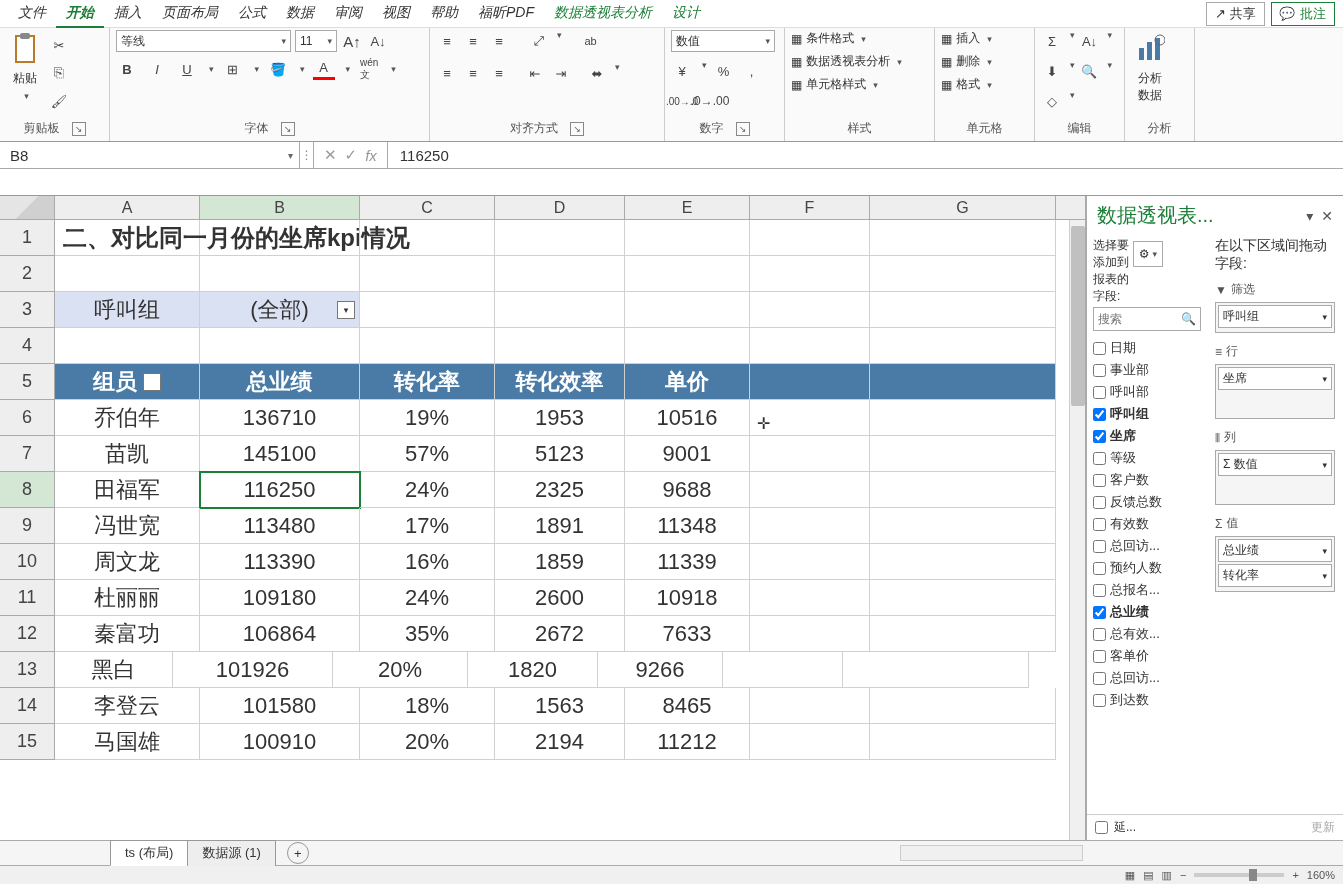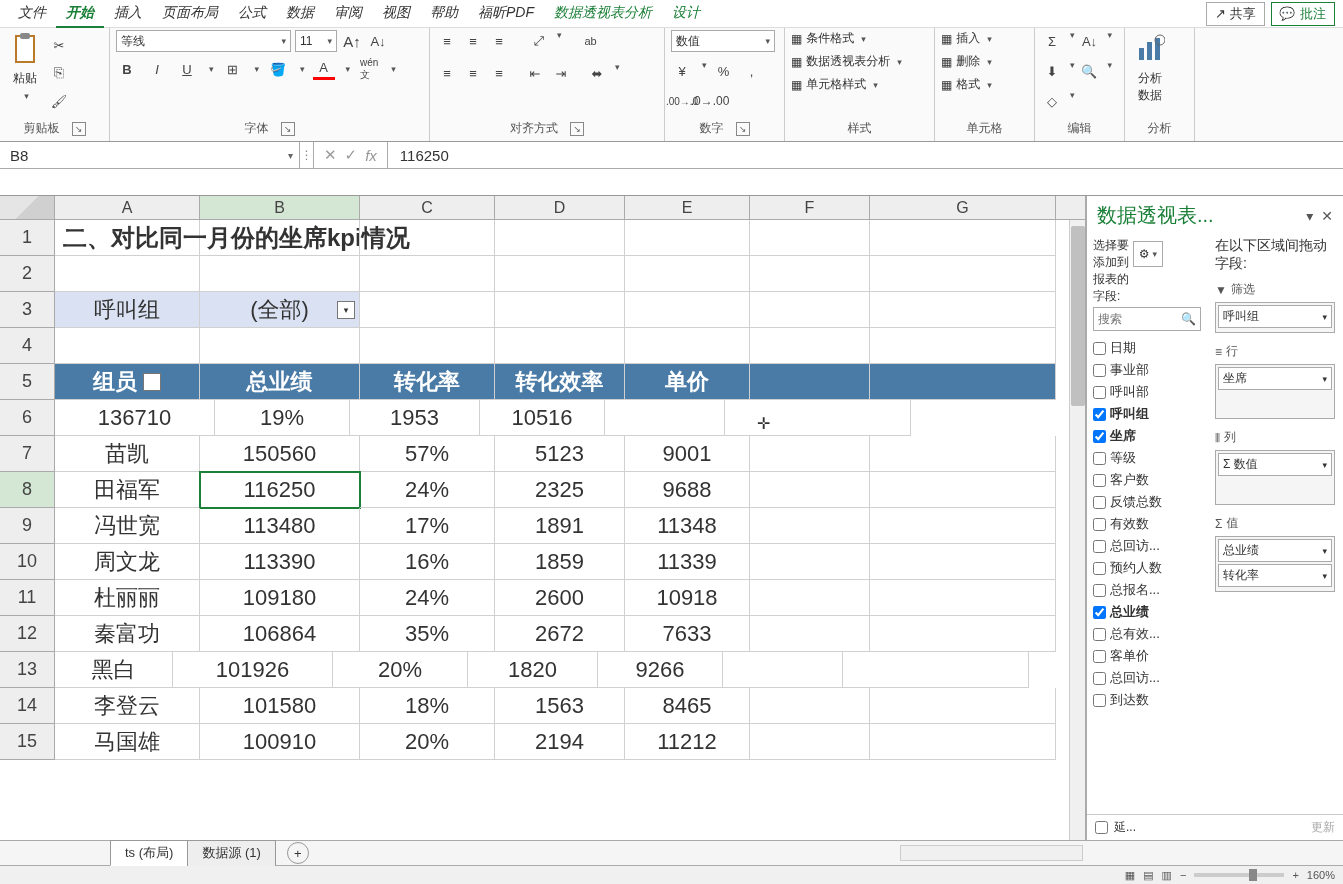--- a/index.html
+++ b/index.html
@@ -397,31 +397,32 @@
           <div class="cell col-w" style="width: 145px;">组员 <span class="filt-dd" style="position:static;display:inline-flex;margin-left:6px">↓</span></div>
           <div class="cell col-w" style="width: 160px;">总业绩</div>
           <div class="cell col-w" style="width: 135px;">转化率</div>
           <div class="cell col-w" style="width: 130px;">转化效率</div>
           <div class="cell col-w" style="width: 125px;">单价</div>
           <div class="cell col-w" style="width: 120px;"></div>
           <div class="cell col-w" style="width: 186px;"></div>
         </div>
         <div class="row ">
           <div class="rh">6</div>
+          <div class="cell col-w" style="width: 145px;">乔伯年</div>
           <div class="cell col-w" style="width: 160px;">136710</div>
           <div class="cell col-w" style="width: 135px;">19%</div>
           <div class="cell col-w" style="width: 130px;">1953</div>
           <div class="cell col-w" style="width: 125px;">10516</div>
           <div class="cell col-w" style="width: 120px;"></div>
           <div class="cell col-w" style="width: 186px;"></div>
         </div>
         <div class="row ">
           <div class="rh">7</div>
           <div class="cell col-w" style="width: 145px;">苗凯</div>
-          <div class="cell col-w" style="width: 160px;">150560</div>
+          <div class="cell col-w" style="width: 160px;">145100</div>
           <div class="cell col-w" style="width: 135px;">57%</div>
           <div class="cell col-w" style="width: 130px;">5123</div>
           <div class="cell col-w" style="width: 125px;">9001</div>
           <div class="cell col-w" style="width: 120px;"></div>
           <div class="cell col-w" style="width: 186px;"></div>
         </div>
         <div class="row ">
           <div class="rh s">8</div>
           <div class="cell col-w" style="width: 145px;">田福军</div>
           <div class="cell sel-cell col-w" style="width: 160px;">116250</div>

